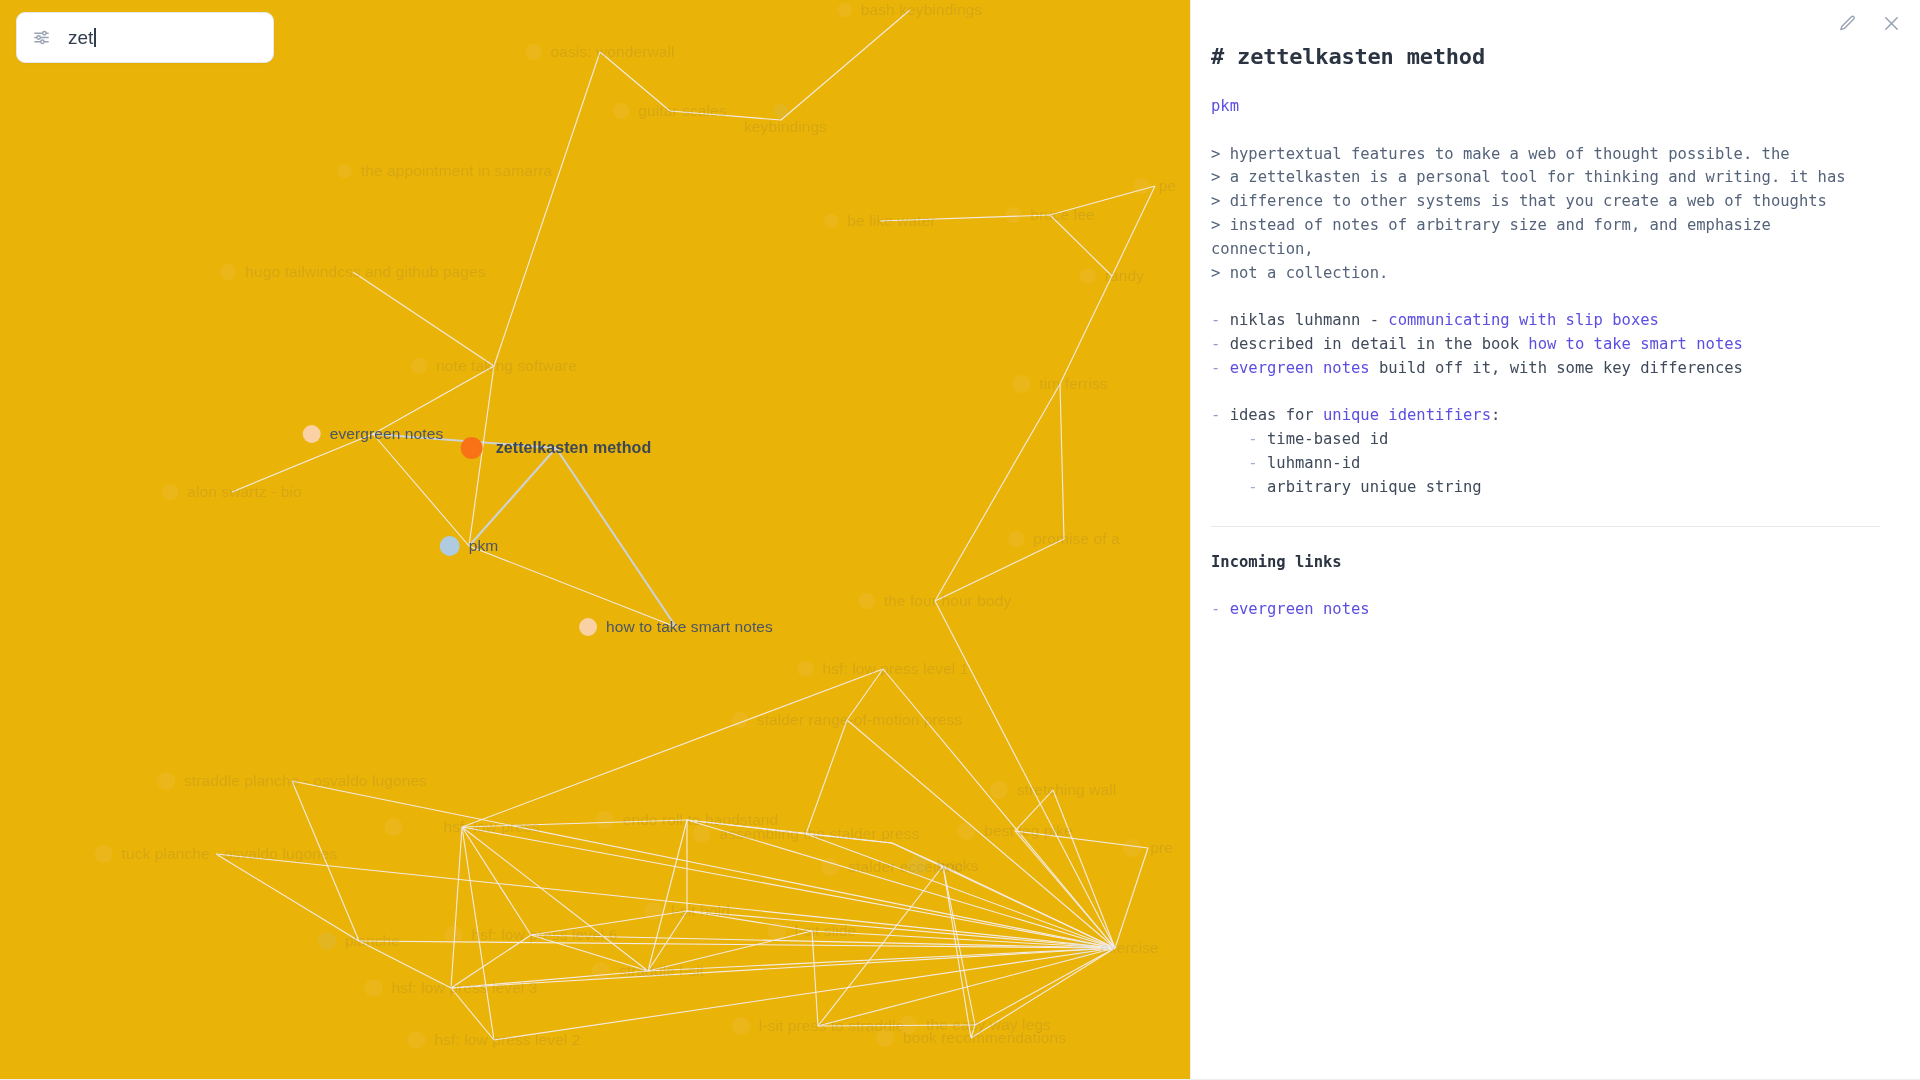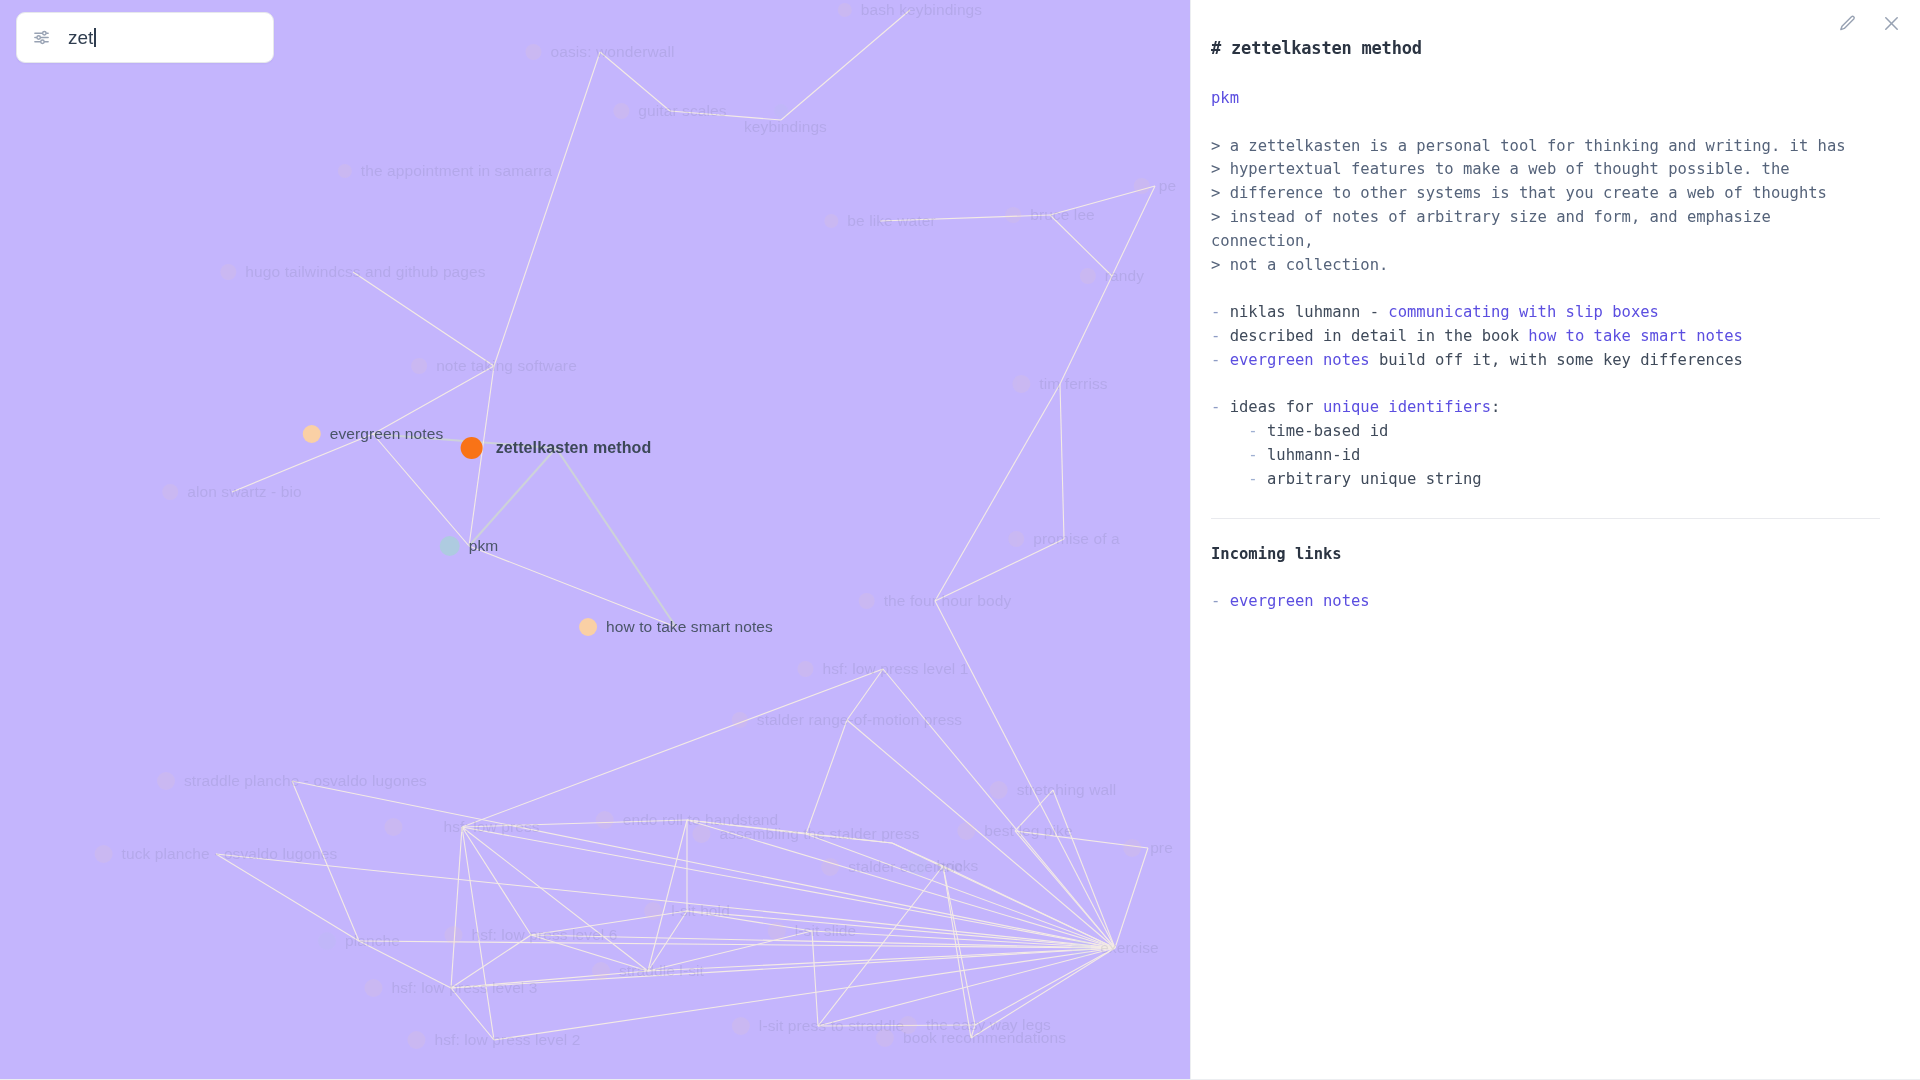--- a/index.html
+++ b/index.html
@@ -16,21 +16,21 @@
     border-bottom: 1px solid #eceef1;
     box-sizing: border-box;
     overflow: hidden;
   }
 
   
   #graph-canvas {
     position: absolute;
     left: 0; top: 0;
     width: 1190px; height: 1079px;
-    background: #c4b5fd;
+    background: #eab308;
     overflow: hidden;
   }
   #edge-layer { position: absolute; left: 0; top: 0; width: 1190px; height: 1079px; }
 
   .node {
     position: absolute;
     display: flex;
     align-items: center;
     transform: translate(-50%, -50%);
     white-space: nowrap;
@@ -116,23 +116,23 @@
   #panel-body {
     position: absolute;
     left: 20px; top: 33px; right: 40px;
     font-family: "DejaVu Sans Mono", "Liberation Mono", monospace;
     font-size: 15.5px;
     line-height: 23.8px;
     color: #3f4a5a;
   }
   .md-h1 {
     font-weight: bold;
-    font-size: 17px;
+    font-size: 22px;
     color: #2b3442;
-    margin: 4px 0 26px 0;
+    margin: 12px 0 26px 0;
     letter-spacing: -.2px;
   }
   .md-tag { color: #5b4ee0; margin: 0 0 24px 0; }
   .md-quote { margin: 0; color: #55637a; }
   .md-quote .qline { display: block; }
   .md-gap { height: 23.8px; }
   .md-li { display: block; white-space: pre; }
   .md-bullet { color: #8d9bc4; }
   .lnk { color: #5b4ee0; }
   .md-sub { display: block; white-space: pre; color: #3f4a5a; }
@@ -437,22 +437,22 @@
           <line x1="4" y1="4" x2="16" y2="16"></line>
           <line x1="16" y1="4" x2="4" y2="16"></line>
         </svg>
       </span>
     </div>
 
     <div id="panel-body">
       <div class="md-h1"># zettelkasten method</div>
       <div class="md-tag">pkm</div>
       <div class="md-quote">
+          <span class="qline">&gt; hypertextual features to make a web of thought possible. the</span>
           <span class="qline">&gt; a zettelkasten is a personal tool for thinking and writing. it has</span>
-          <span class="qline">&gt; hypertextual features to make a web of thought possible. the</span>
           <span class="qline">&gt; difference to other systems is that you create a web of thoughts</span>
           <span class="qline">&gt; instead of notes of arbitrary size and form, and emphasize connection,</span>
           <span class="qline">&gt; not a collection.</span>
         </div>
       <div class="md-gap"></div>
       <div>
           <span class="md-li"><span class="md-bullet">- </span><span>niklas luhmann - </span><span class="lnk">communicating with slip boxes</span></span>
           <span class="md-li"><span class="md-bullet">- </span><span>described in detail in the book </span><span class="lnk">how to take smart notes</span></span>
           <span class="md-li"><span class="md-bullet">- </span><span class="lnk">evergreen notes</span><span> build off it, with some key differences</span></span>
         </div>

